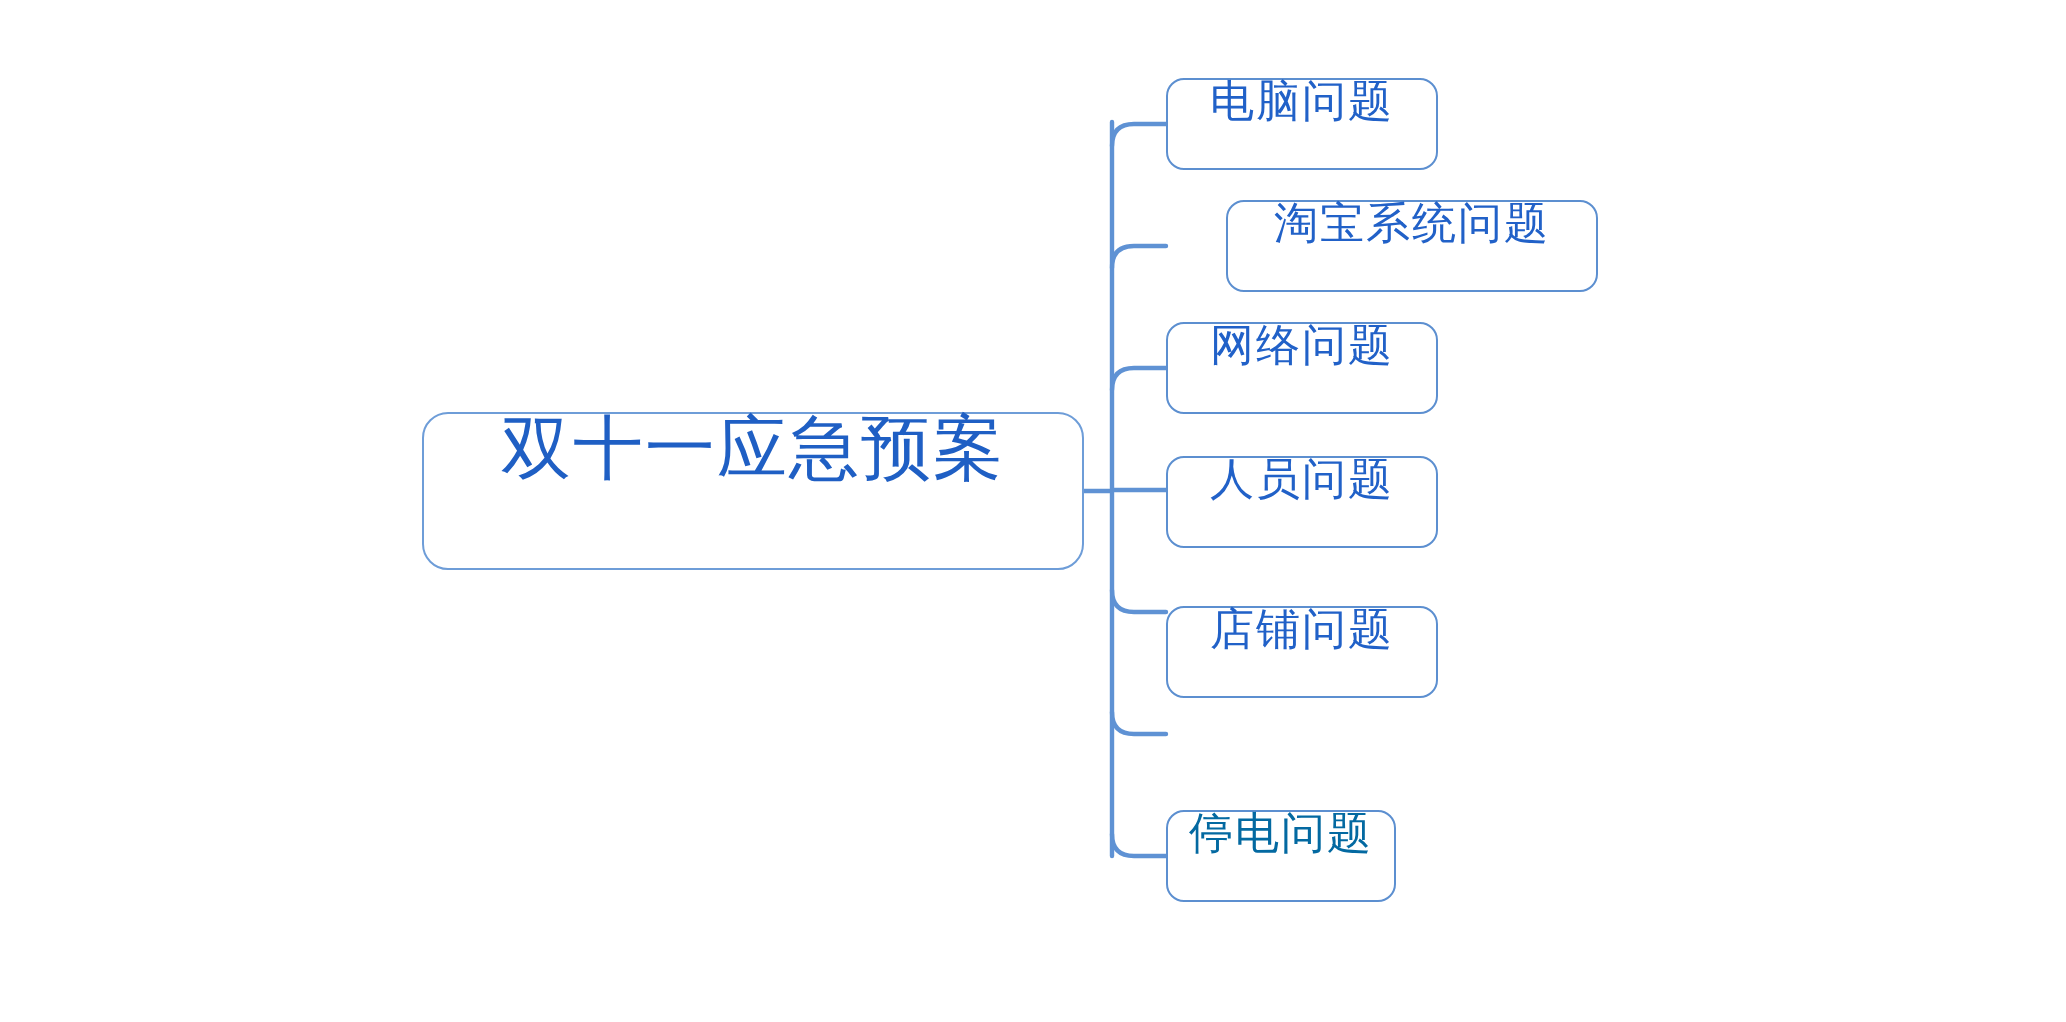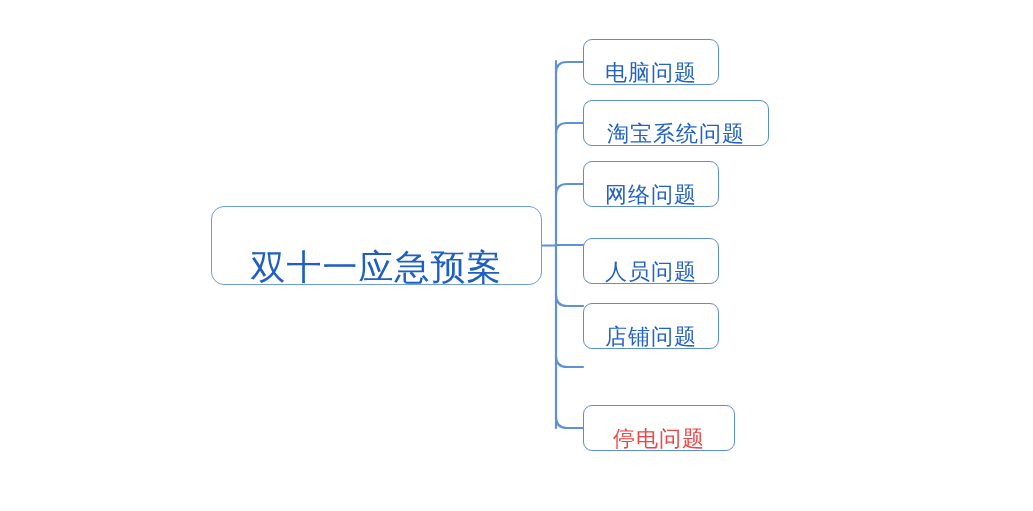--- a/index.html
+++ b/index.html
@@ -24,21 +24,21 @@
     left: 0;
     top: 0;
     width: 1033px;
     height: 511px;
     pointer-events: none;
   }
   .node {
     position: absolute;
     box-sizing: border-box;
     display: flex;
-    align-items: flex-end;
+    align-items: flex-start;
     justify-content: center;
     background: #ffffff;
     white-space: nowrap;
   }
   .node-root {
     left: 211px;
     top: 206px;
     width: 331px;
     height: 79px;
     border: 1.6px solid #6e9dd8;
@@ -80,34 +80,34 @@
   </svg>
 
   <div class="node node-root" style="left: 211px; top: 206px; width: 331px; height: 79px; color: rgb(31, 95, 196); border-color: rgb(110, 157, 216); background: rgb(255, 255, 255); font-size: 35px;">
     <span class="node-label">双十一应急预案</span>
   </div>
 
   <div class="node node-child" style="left: 583px; top: 39px; width: 136px; height: 46px; color: rgb(33, 97, 200); border-color: rgb(92, 143, 208);">
     <span class="node-label">电脑问题</span>
   </div>
 
-  <div class="node node-child" style="left: 583px; top: 100px; width: 186px; height: 46px; color: rgb(33, 97, 200); border-color: rgb(92, 143, 208);">
+  <div class="node node-child" style="left: 613px; top: 100px; width: 186px; height: 46px; color: rgb(33, 97, 200); border-color: rgb(92, 143, 208);">
     <span class="node-label">淘宝系统问题</span>
   </div>
 
   <div class="node node-child" style="left: 583px; top: 161px; width: 136px; height: 46px; color: rgb(33, 97, 200); border-color: rgb(92, 143, 208);">
     <span class="node-label">网络问题</span>
   </div>
 
-  <div class="node node-child" style="left: 583px; top: 238px; width: 136px; height: 46px; color: rgb(33, 97, 200); border-color: rgb(92, 143, 208);">
+  <div class="node node-child" style="left: 583px; top: 228px; width: 136px; height: 46px; color: rgb(33, 97, 200); border-color: rgb(92, 143, 208);">
     <span class="node-label">人员问题</span>
   </div>
 
   <div class="node node-child" style="left: 583px; top: 283px; width: 136px; height: 46px; color: rgb(33, 97, 200); border-color: rgb(92, 143, 208); margin-top: 20px;">
     <span class="node-label">店铺问题</span>
   </div>
 
 
-  <div class="node node-child" style="left: 583px; top: 405px; width: 152px; height: 46px; color: #ef4444; border-color: rgb(92, 143, 208);">
+  <div class="node node-child" style="left: 583px; top: 405px; width: 115px; height: 46px; color: #0369a1; border-color: rgb(92, 143, 208);">
     <span class="node-label">停电问题</span>
   </div>
 
 </div>
 
 </body></html>

